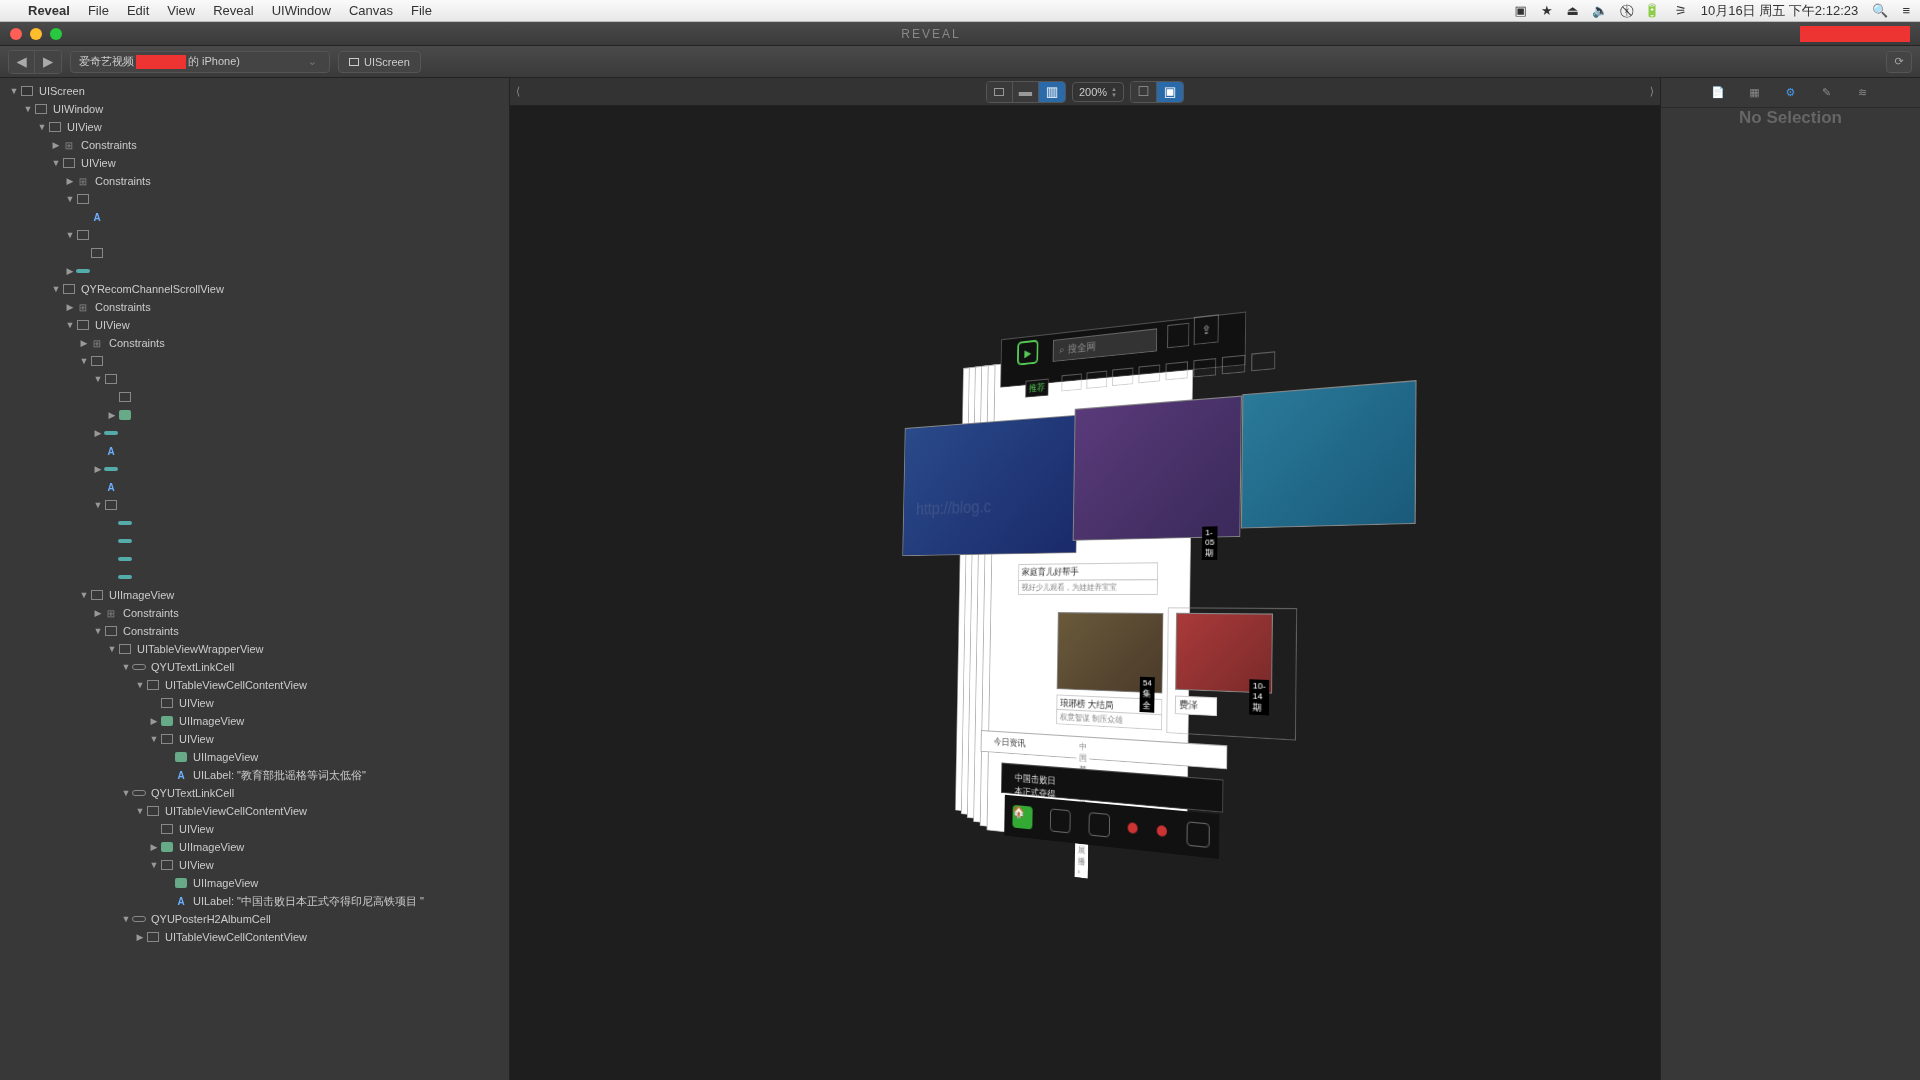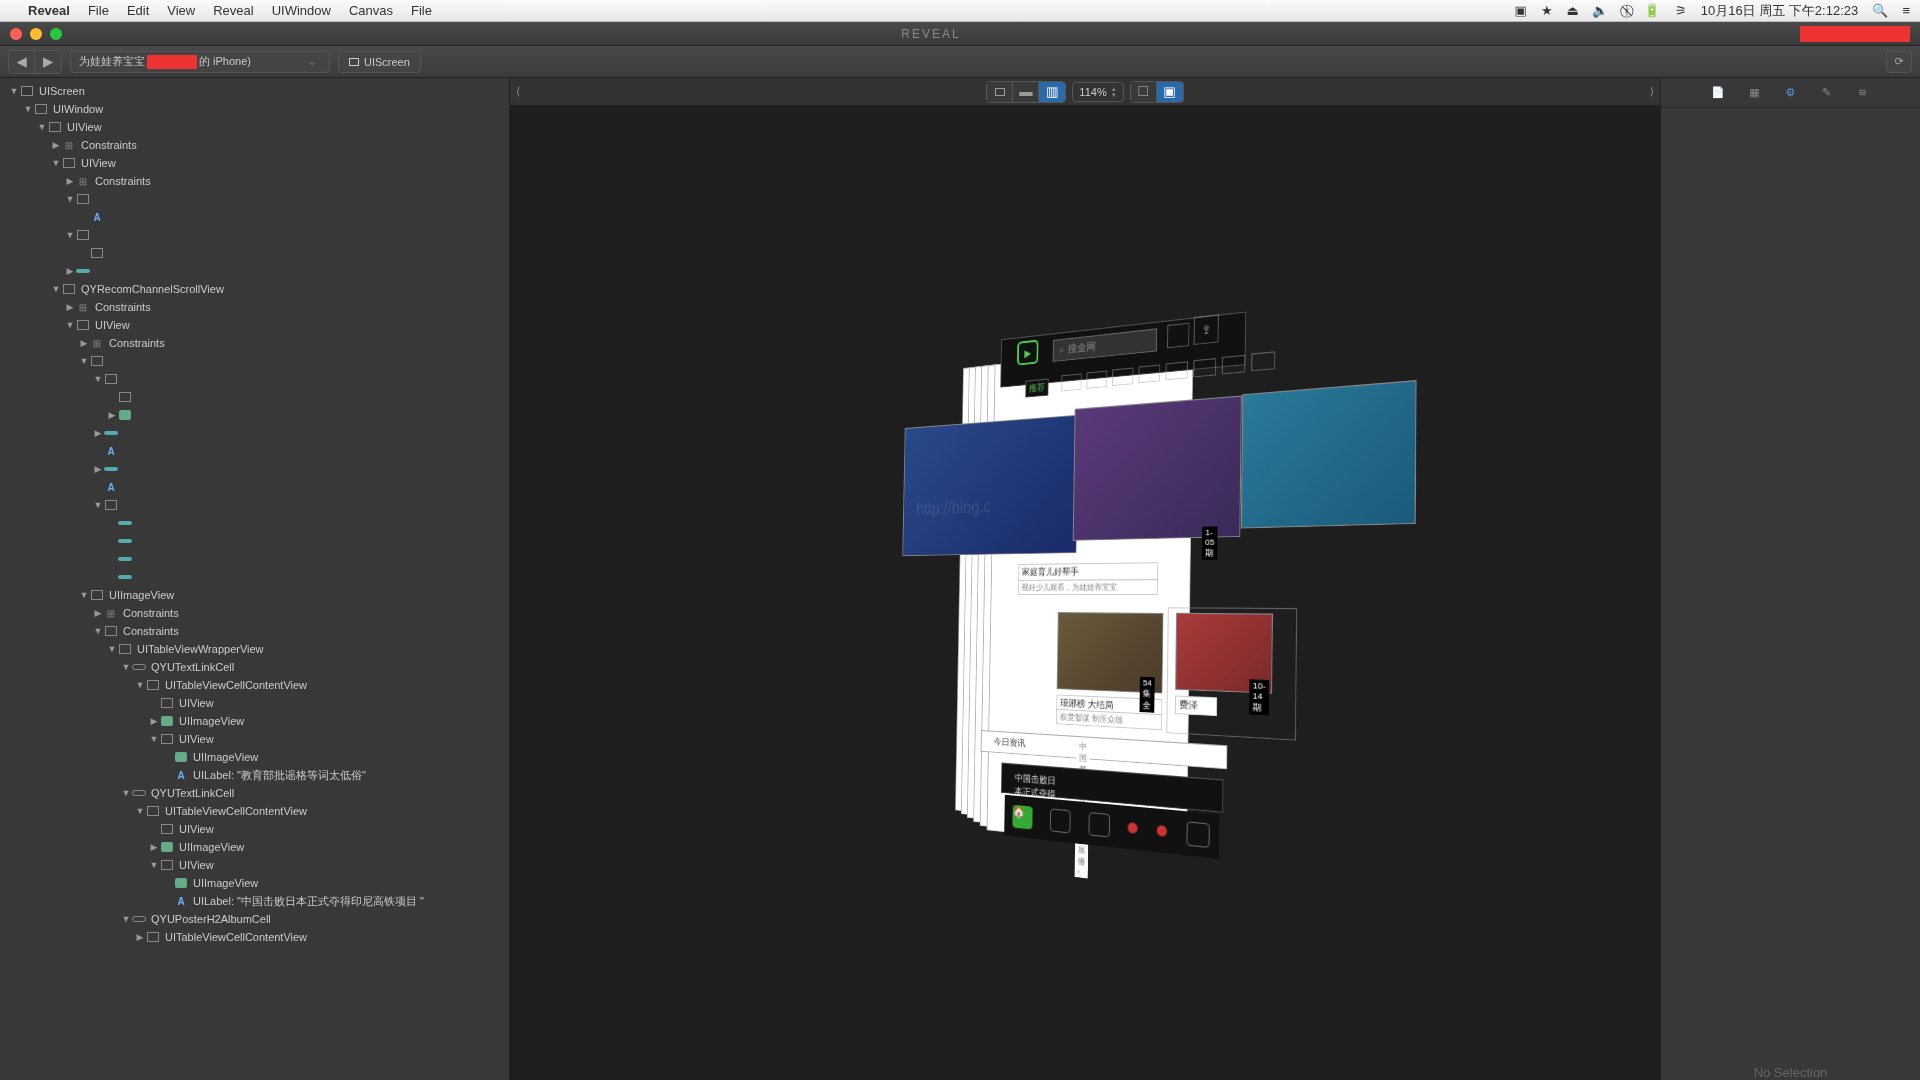--- a/index.html
+++ b/index.html
@@ -88,21 +88,21 @@
 .search-box { position: absolute; background: #333; border: 1px solid #666; display: flex; align-items: center; padding: 2px 6px; gap: 4px; color: #888; font-size: 10px; }
 .watermark { position: absolute; color: rgba(200,200,200,0.15); font-size: 18px; pointer-events: none; }
 .tabbar { position: absolute; background: #111; display: flex; align-items: center; justify-content: space-around; }
 .tabbar .tab-icon { width: 22px; height: 22px; border-radius: 4px; }
 
 
 .inspector { width: 260px; background: #383838; border-left: 1px solid #222; display: flex; flex-direction: column; }
 .inspector-tabs { height: 30px; display: flex; justify-content: center; align-items: center; gap: 18px; border-bottom: 1px solid #2a2a2a; }
 .inspector-tabs .itab { width: 18px; height: 18px; color: #888; cursor: pointer; display: flex; align-items: center; justify-content: center; }
 .inspector-tabs .itab.active { color: #4a9aea; }
-.inspector-body { flex: 1; display: flex; align-items: flex-end; justify-content: center; color: #666; font-size: 13px; }
+.inspector-body { flex: 1; display: flex; align-items: flex-start; justify-content: center; color: #666; font-size: 17px; font-weight: bold; }
 
 
 .mini-box { width: 10px; height: 8px; border: 1px solid currentColor; display: inline-block; }
 </style>
 </head>
 <body>
 
 <div class="menubar">
   <span class="apple"></span>
   <span class="appname">Reveal</span>
@@ -137,21 +137,21 @@
     <div class="title">REVEAL</div>
     <div class="redbar"></div>
   </div>
 
   <div class="toolbar">
     <div class="nav-arrows">
       <button>◀</button>
       <button>▶</button>
     </div>
     <div class="breadcrumb">
-      <span>为娃娃养宝宝</span>
+      <span>爱奇艺视频</span>
       <span class="redpatch"></span>
       <span>的 iPhone)</span>
       <span class="chev" style="margin-left:auto">⌄</span>
     </div>
     <div class="crumb-uiscreen">
       <span class="mini-box"></span>
       <span>UIScreen</span>
     </div>
     <div class="spacer"></div>
     <div class="refresh">⟳</div>
@@ -484,21 +484,21 @@
       <div class="canvas-toolbar">
         <span class="collapse-left">⟨</span>
         <div class="seg">
           <button>
               <span class="mini-box"></span>
             </button>
           <button>▬</button>
           <button class="active">▥</button>
         </div>
         <div class="zoom">
-          <span>114%</span>
+          <span>200%</span>
           <span class="stepper">
               <span>▲</span>
               <span>▼</span>
             </span>
         </div>
         <div class="seg">
           <button>☐</button>
           <button class="active">▣</button>
         </div>
         <span class="collapse-right">⟩</span>

